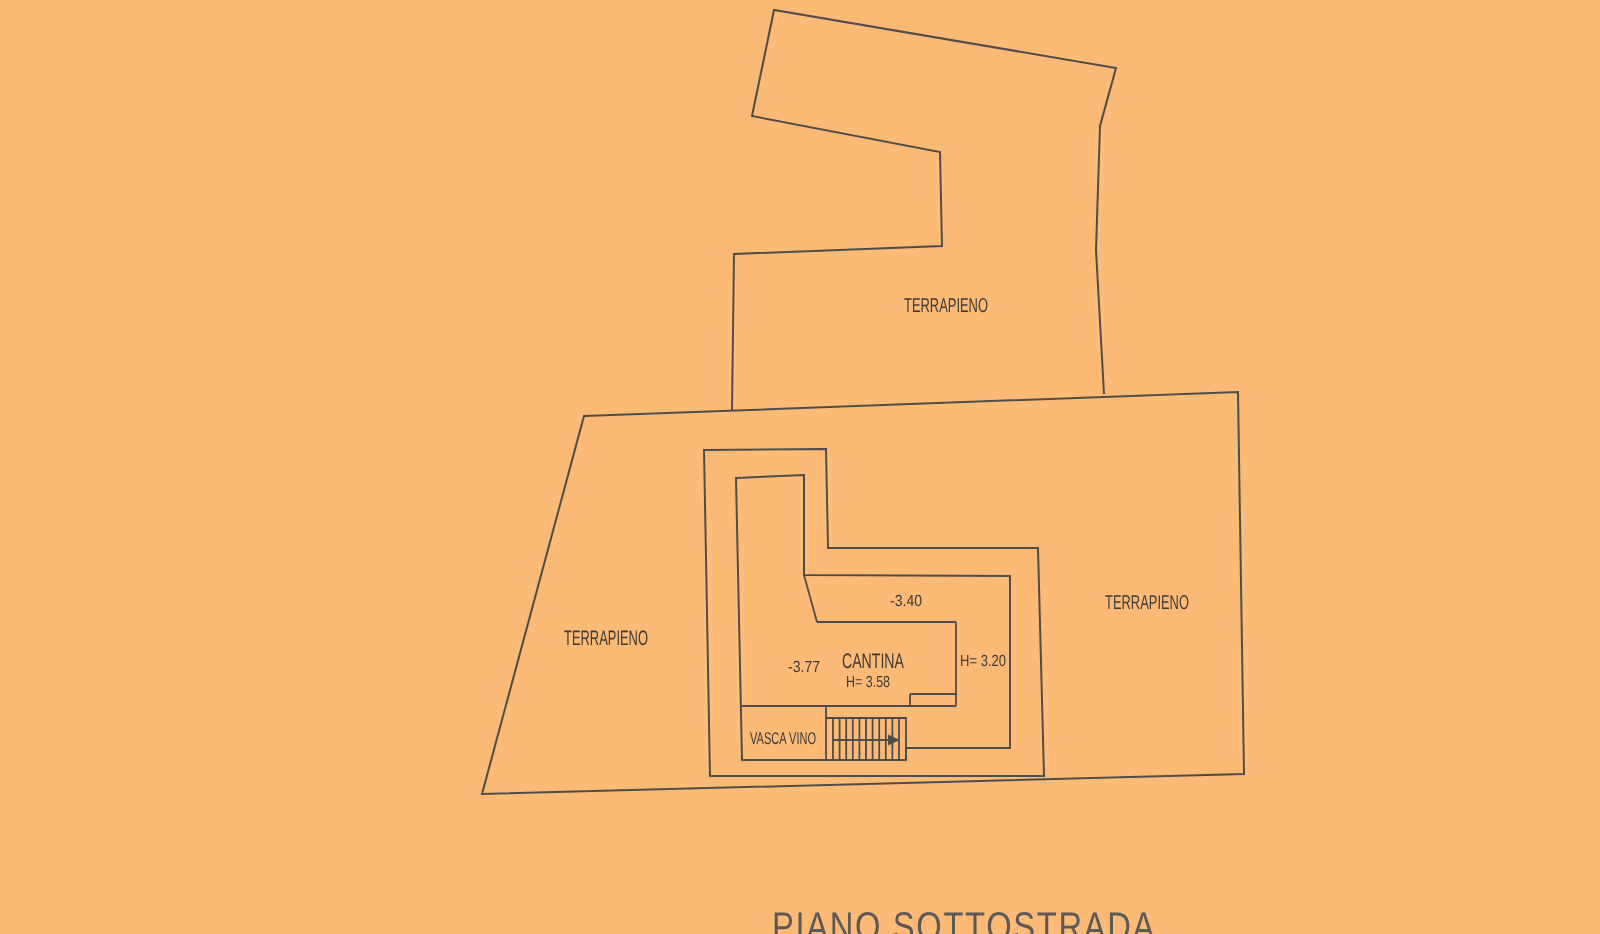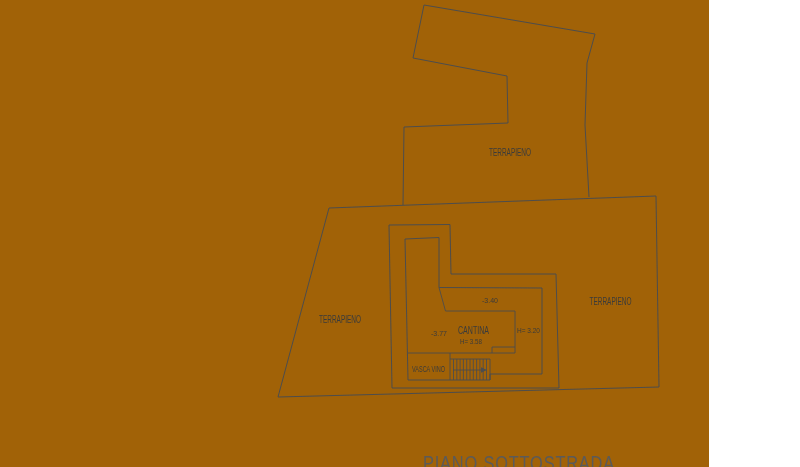--- a/index.html
+++ b/index.html
@@ -2,26 +2,25 @@
 <html><head>
 <meta charset="utf-8">
 <style>
   html, body {
     margin: 0;
     padding: 0;
     background: #ffffff;
   }
   .stage {
     position: relative;
-    width: 672px;
+    width: 800px;
     height: 467px;
-    background: #a16207;
+    background: #fdba74;
     overflow: hidden;
     font-family: "Liberation Sans", sans-serif;
-    padding-left: 37px;
   }
   svg text {
     font-family: "Liberation Sans", sans-serif;
     fill: #3b3b3b;
   }
   .plan-line {
     fill: none;
     stroke: #4d4d4d;
     stroke-width: 1;
     stroke-linejoin: miter;

